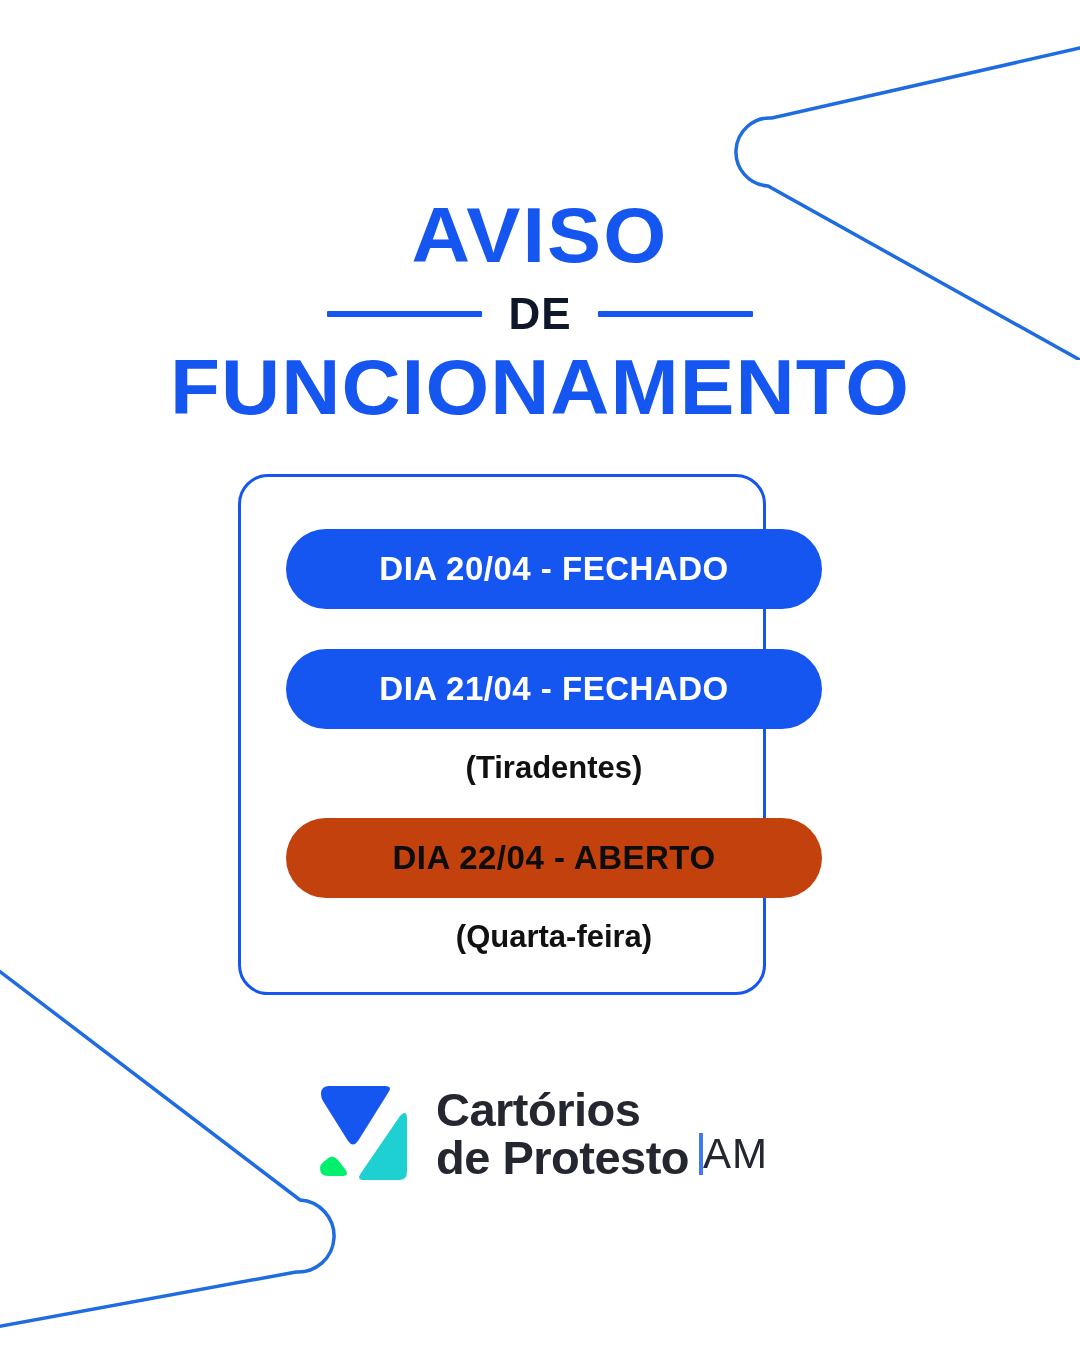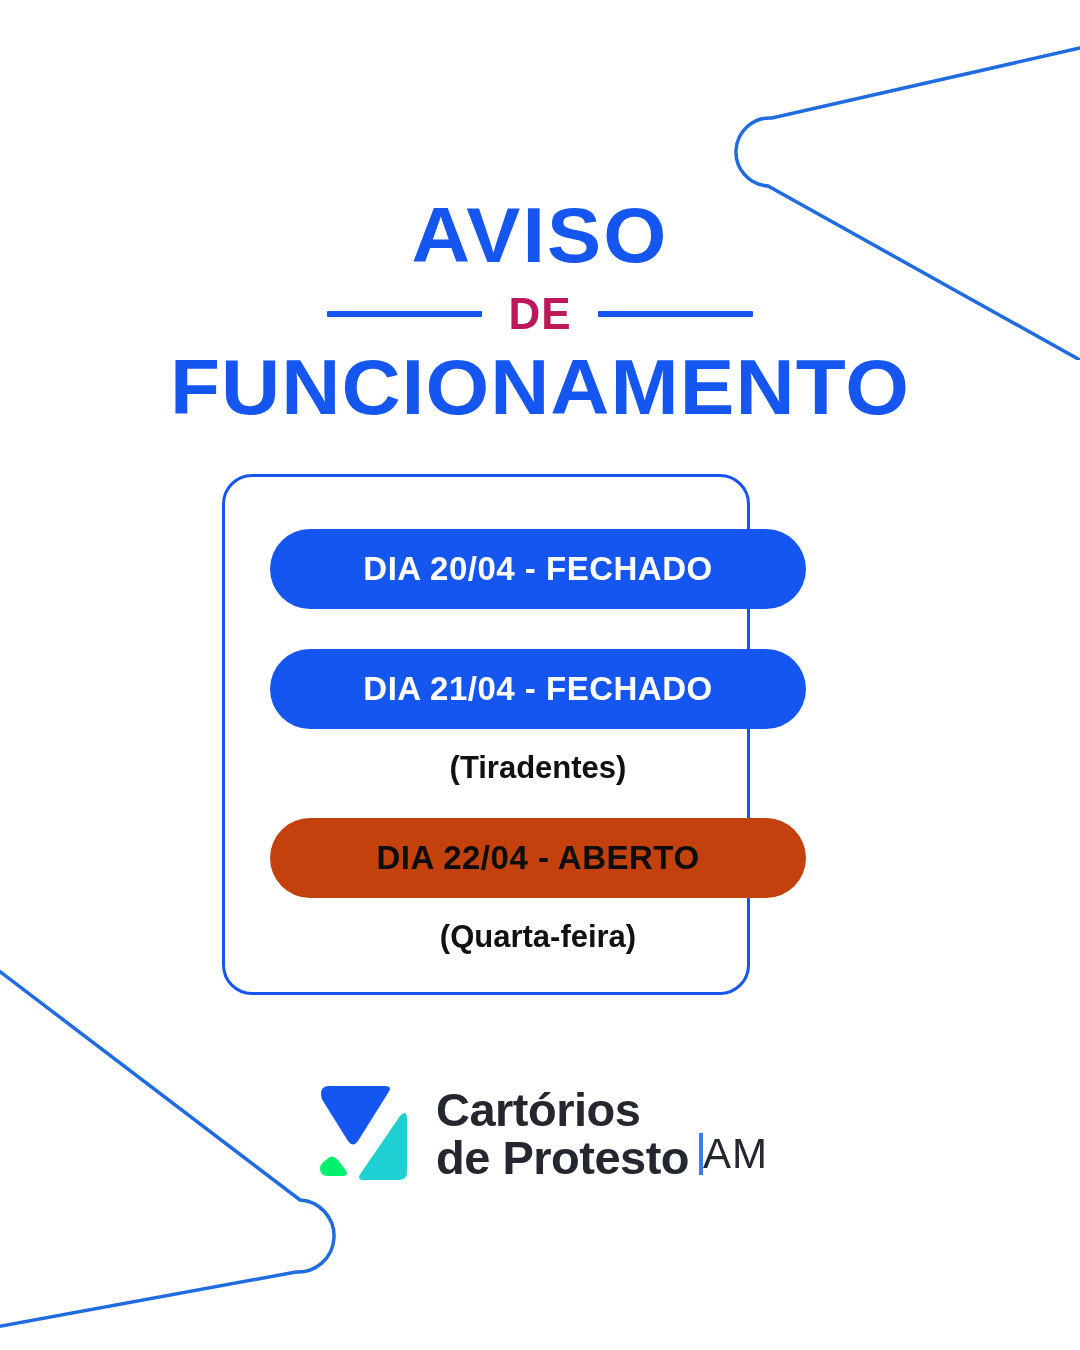--- a/index.html
+++ b/index.html
@@ -51,38 +51,38 @@
     display:block;
     width:155px;
     height:6px;
     background:#1656F0;
     border-radius:1px;
   }
   #title-de {
     font-size:44px;
     font-weight:bold;
     letter-spacing:1px;
-    color:#be185d;
+    color:#0f172a;
     line-height:1;
     padding:0 4px;
   }
   #title-funcionamento {
     margin-top:8px;
     font-size:78px;
     font-weight:bold;
     letter-spacing:1px;
     line-height:1;
     color:#1656F0;
     transform:scaleX(1.05);
   }
 
   
   #notice-card {
     position:absolute;
-    left:222px; top:474px;
+    left:238px; top:474px;
     width:528px; height:521px;
     border:3px solid #1656F0;
     border-radius:30px;
     background:#ffffff;
   }
 
   .pill {
     position:absolute;
     left:45px;
     width:536px;

